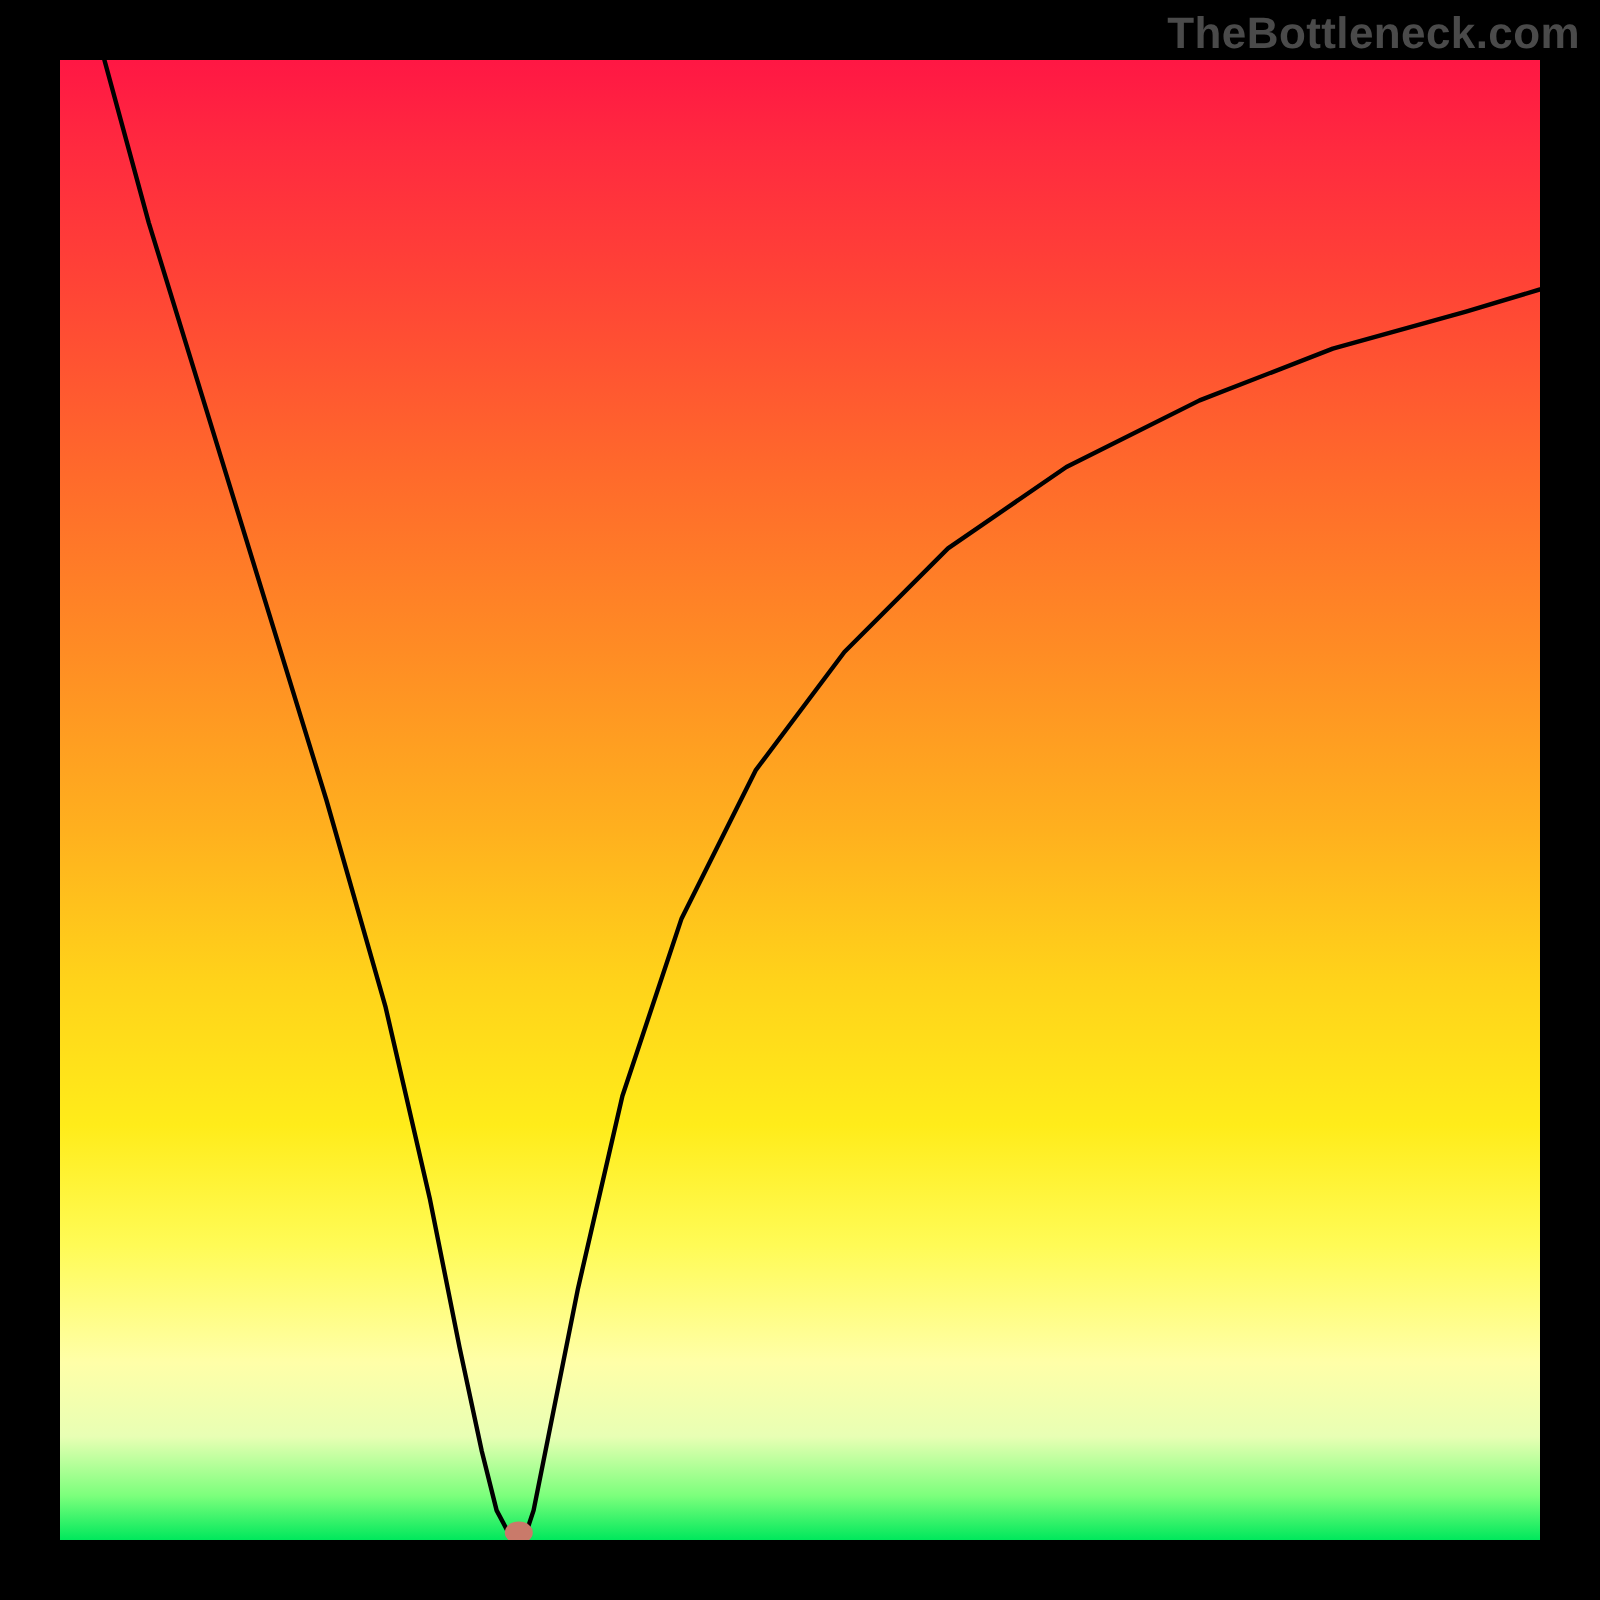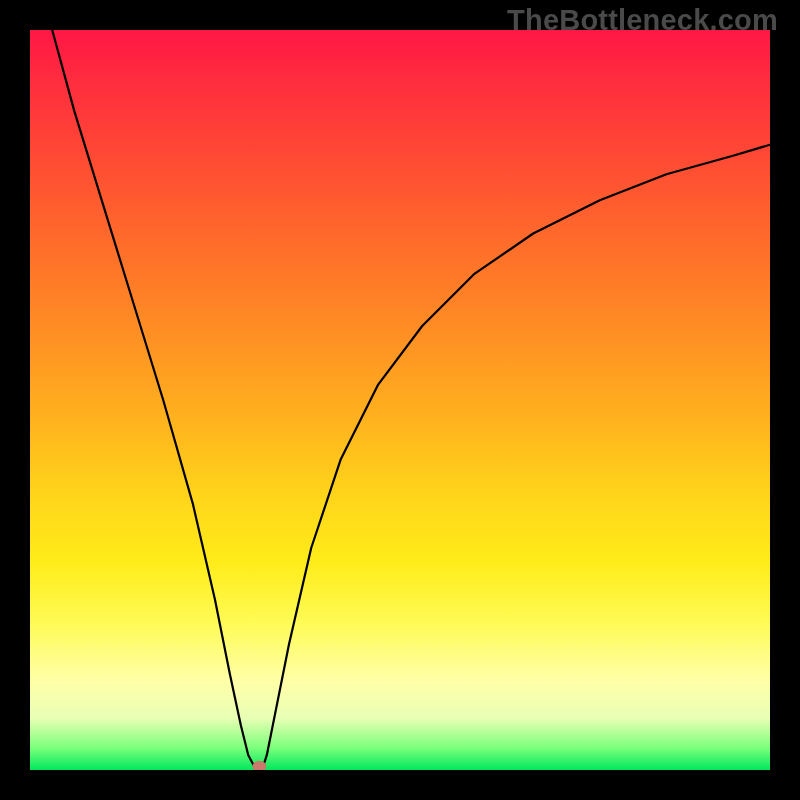--- a/index.html
+++ b/index.html
@@ -7,23 +7,23 @@
     width: 800px;
     height: 800px;
     background: #000;
     position: relative;
     overflow: hidden;
     font-family: Arial, Helvetica, sans-serif;
   }
   .watermark {
     position: absolute;
     top: 4px;
-    right: 22px;
+    right: 10px;
     color: #4a4a4a;
-    font-size: 29px;
+    font-size: 22px;
     font-weight: 600;
     z-index: 5;
     letter-spacing: 0.2px;
   }
   .plot-frame {
     position: absolute;
     left: 30px;
     top: 30px;
     width: 740px;
     height: 740px;

